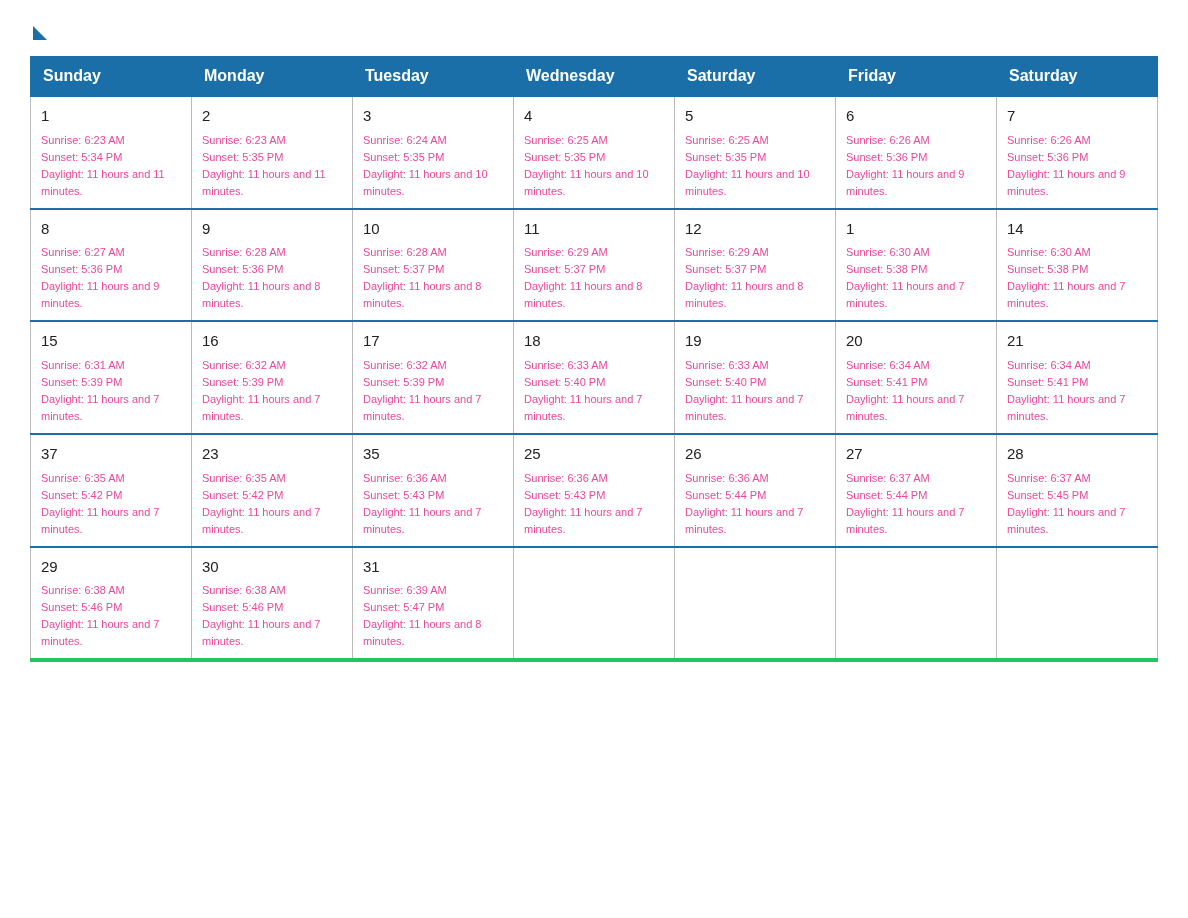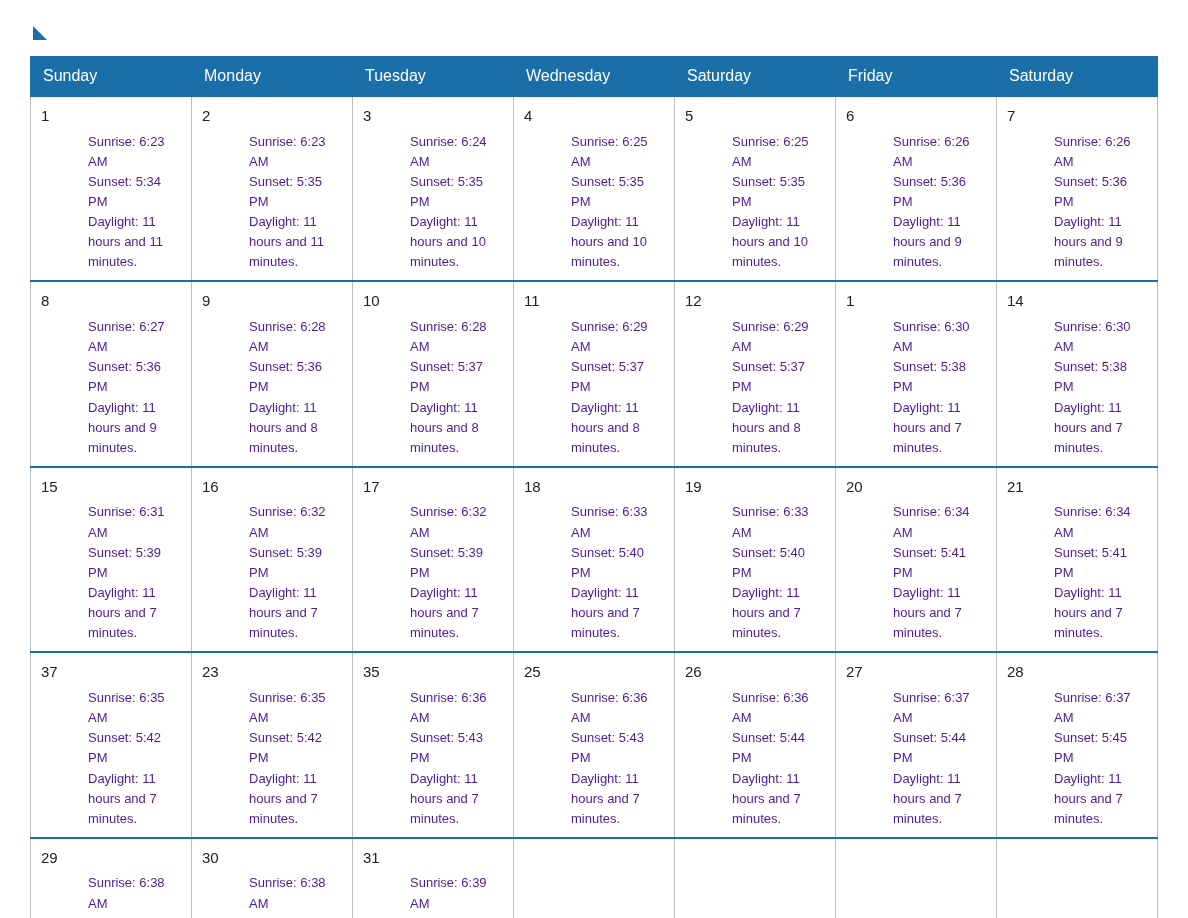--- a/index.html
+++ b/index.html
@@ -62,21 +62,21 @@
     }
     .calendar {
       width: 100%;
       border-collapse: collapse;
       border: 1px solid #999;
     }
     .calendar th {
       background-color: #1a6fa8;
       color: #fff;
       font-size: 16px;
-      font-weight: normal;
+      font-weight: bold;
       padding: 10px 12px;
       text-align: left;
       border: 1px solid #1a6fa8;
     }
     .calendar td {
       vertical-align: top;
       padding: 8px 10px;
       border: 1px solid #bbb;
       width: 14.28%;
       min-height: 110px;
@@ -90,24 +90,23 @@
     .calendar tbody tr td {
       border-top: 2px solid #1a6fa8;
     }
     .day-number {
       font-size: 15px;
       font-weight: normal;
       margin-bottom: 4px;
       display: block;
     }
     .day-info {
-      font-size: 13px;
-      color: #4c1d95;
+      font-size: 11px;
+      color: #ec4899;
       line-height: 1.55;
-      margin-left: 47px;
     }
     .empty-cell {
       background: #fff;
     }
   </style>
 </head>
 <body>
 
 <div class="header">
   <div class="logo">

